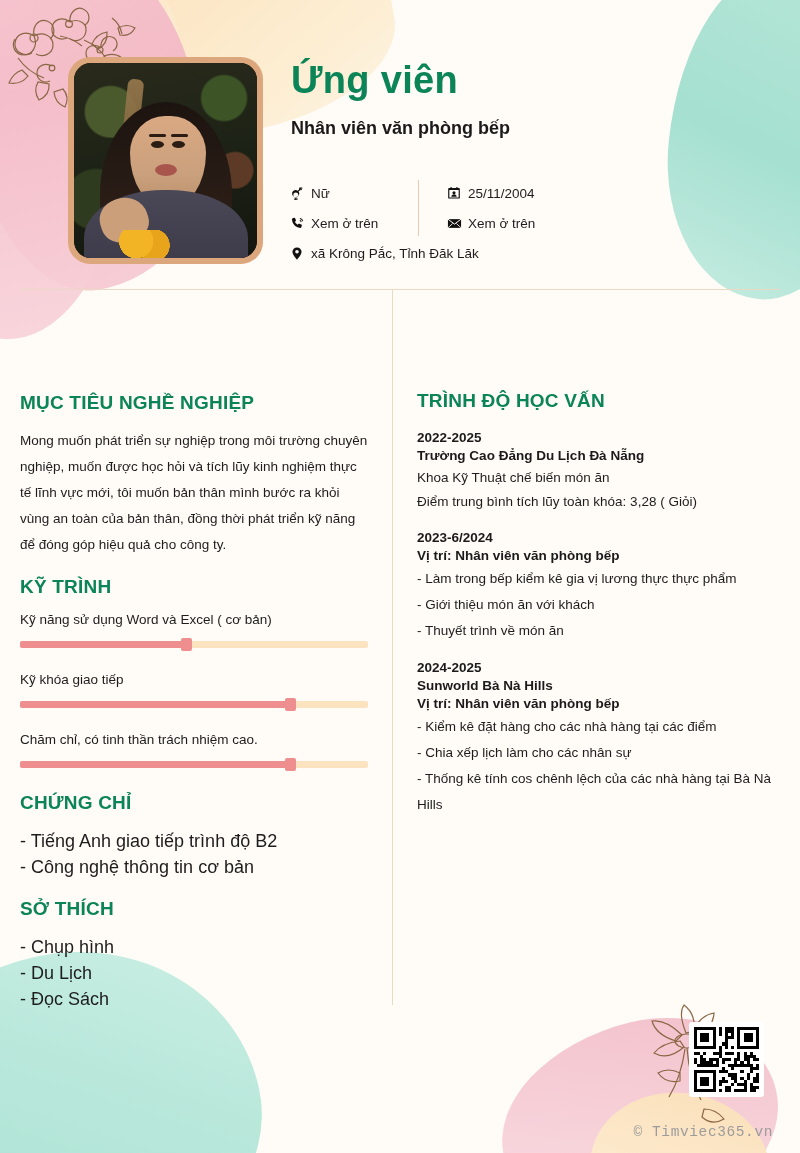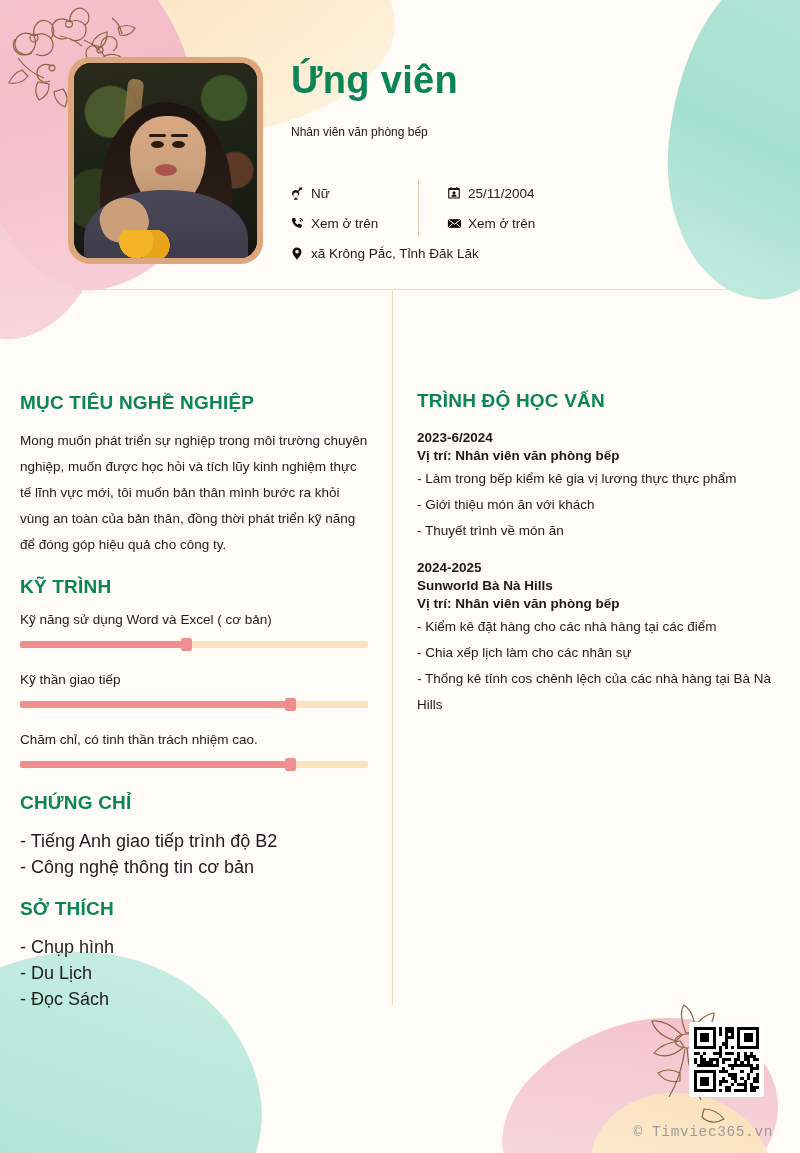--- a/index.html
+++ b/index.html
@@ -189,23 +189,23 @@
     left: 291px; top: 60px;
   }
   .name {
     font-size: 38px;
     font-weight: bold;
     color: #0b8457;
     letter-spacing: .3px;
     line-height: 1.1;
   }
   .job-title {
-    margin-top: 23px;
-    font-size: 12px;
-    font-weight: normal;
+    margin-top: 16px;
+    font-size: 18px;
+    font-weight: bold;
     color: #1a1a1a;
   }
 
   .contact-grid {
     position: absolute;
     left: 290px; top: 178px;
     width: 480px;
   }
   .contact-row { display: flex; align-items: flex-start; }
   .contact-col-left { width: 128px; }
@@ -532,21 +532,21 @@
 
         <div class="skill">
           <div class="skill-label">Kỹ năng sử dụng  Word và Excel ( cơ bản)</div>
           <div class="skill-bar">
             <div class="skill-fill" style="width: 48%;"></div>
             <div class="skill-knob" style="left: 48%;"></div>
           </div>
         </div>
 
         <div class="skill">
-          <div class="skill-label">Kỹ thần giao tiếp</div>
+          <div class="skill-label">Kỹ khóa giao tiếp</div>
           <div class="skill-bar">
             <div class="skill-fill" style="width: 78%;"></div>
             <div class="skill-knob" style="left: 78%;"></div>
           </div>
         </div>
 
         <div class="skill">
           <div class="skill-label">Chăm chỉ, có tinh thần trách nhiệm cao.</div>
           <div class="skill-bar">
             <div class="skill-fill" style="width: 78%;"></div>
@@ -566,20 +566,26 @@
         <div class="list-line">- Chụp hình</div>
         <div class="list-line">- Du Lịch</div>
         <div class="list-line">- Đọc Sách</div>
       </div>
     </div>
 
     <div class="col-right">
 
       <div class="section">
         <div class="section-title">TRÌNH ĐỘ HỌC VẤN</div>
+        <div class="entry">
+          <div class="entry-period">2022-2025</div>
+          <div class="entry-org">Trường Cao Đẳng Du Lịch Đà Nẵng</div>
+          <div class="entry-plain">Khoa Kỹ Thuật chế biến món ăn</div>
+          <div class="entry-plain">Điểm trung bình tích lũy toàn khóa: 3,28 ( Giỏi)</div>
+        </div>
       </div>
 
       <div class="section">
 
         <div class="entry">
           <div class="entry-period">2023-6/2024</div>
           <div class="entry-sub">Vị trí: Nhân viên văn phòng bếp</div>
           <div class="entry-bullet">- Làm trong bếp kiểm kê gia vị lương thực thực phẩm</div>
           <div class="entry-bullet">- Giới thiệu món ăn với khách</div>
           <div class="entry-bullet">- Thuyết trình về món ăn</div>

